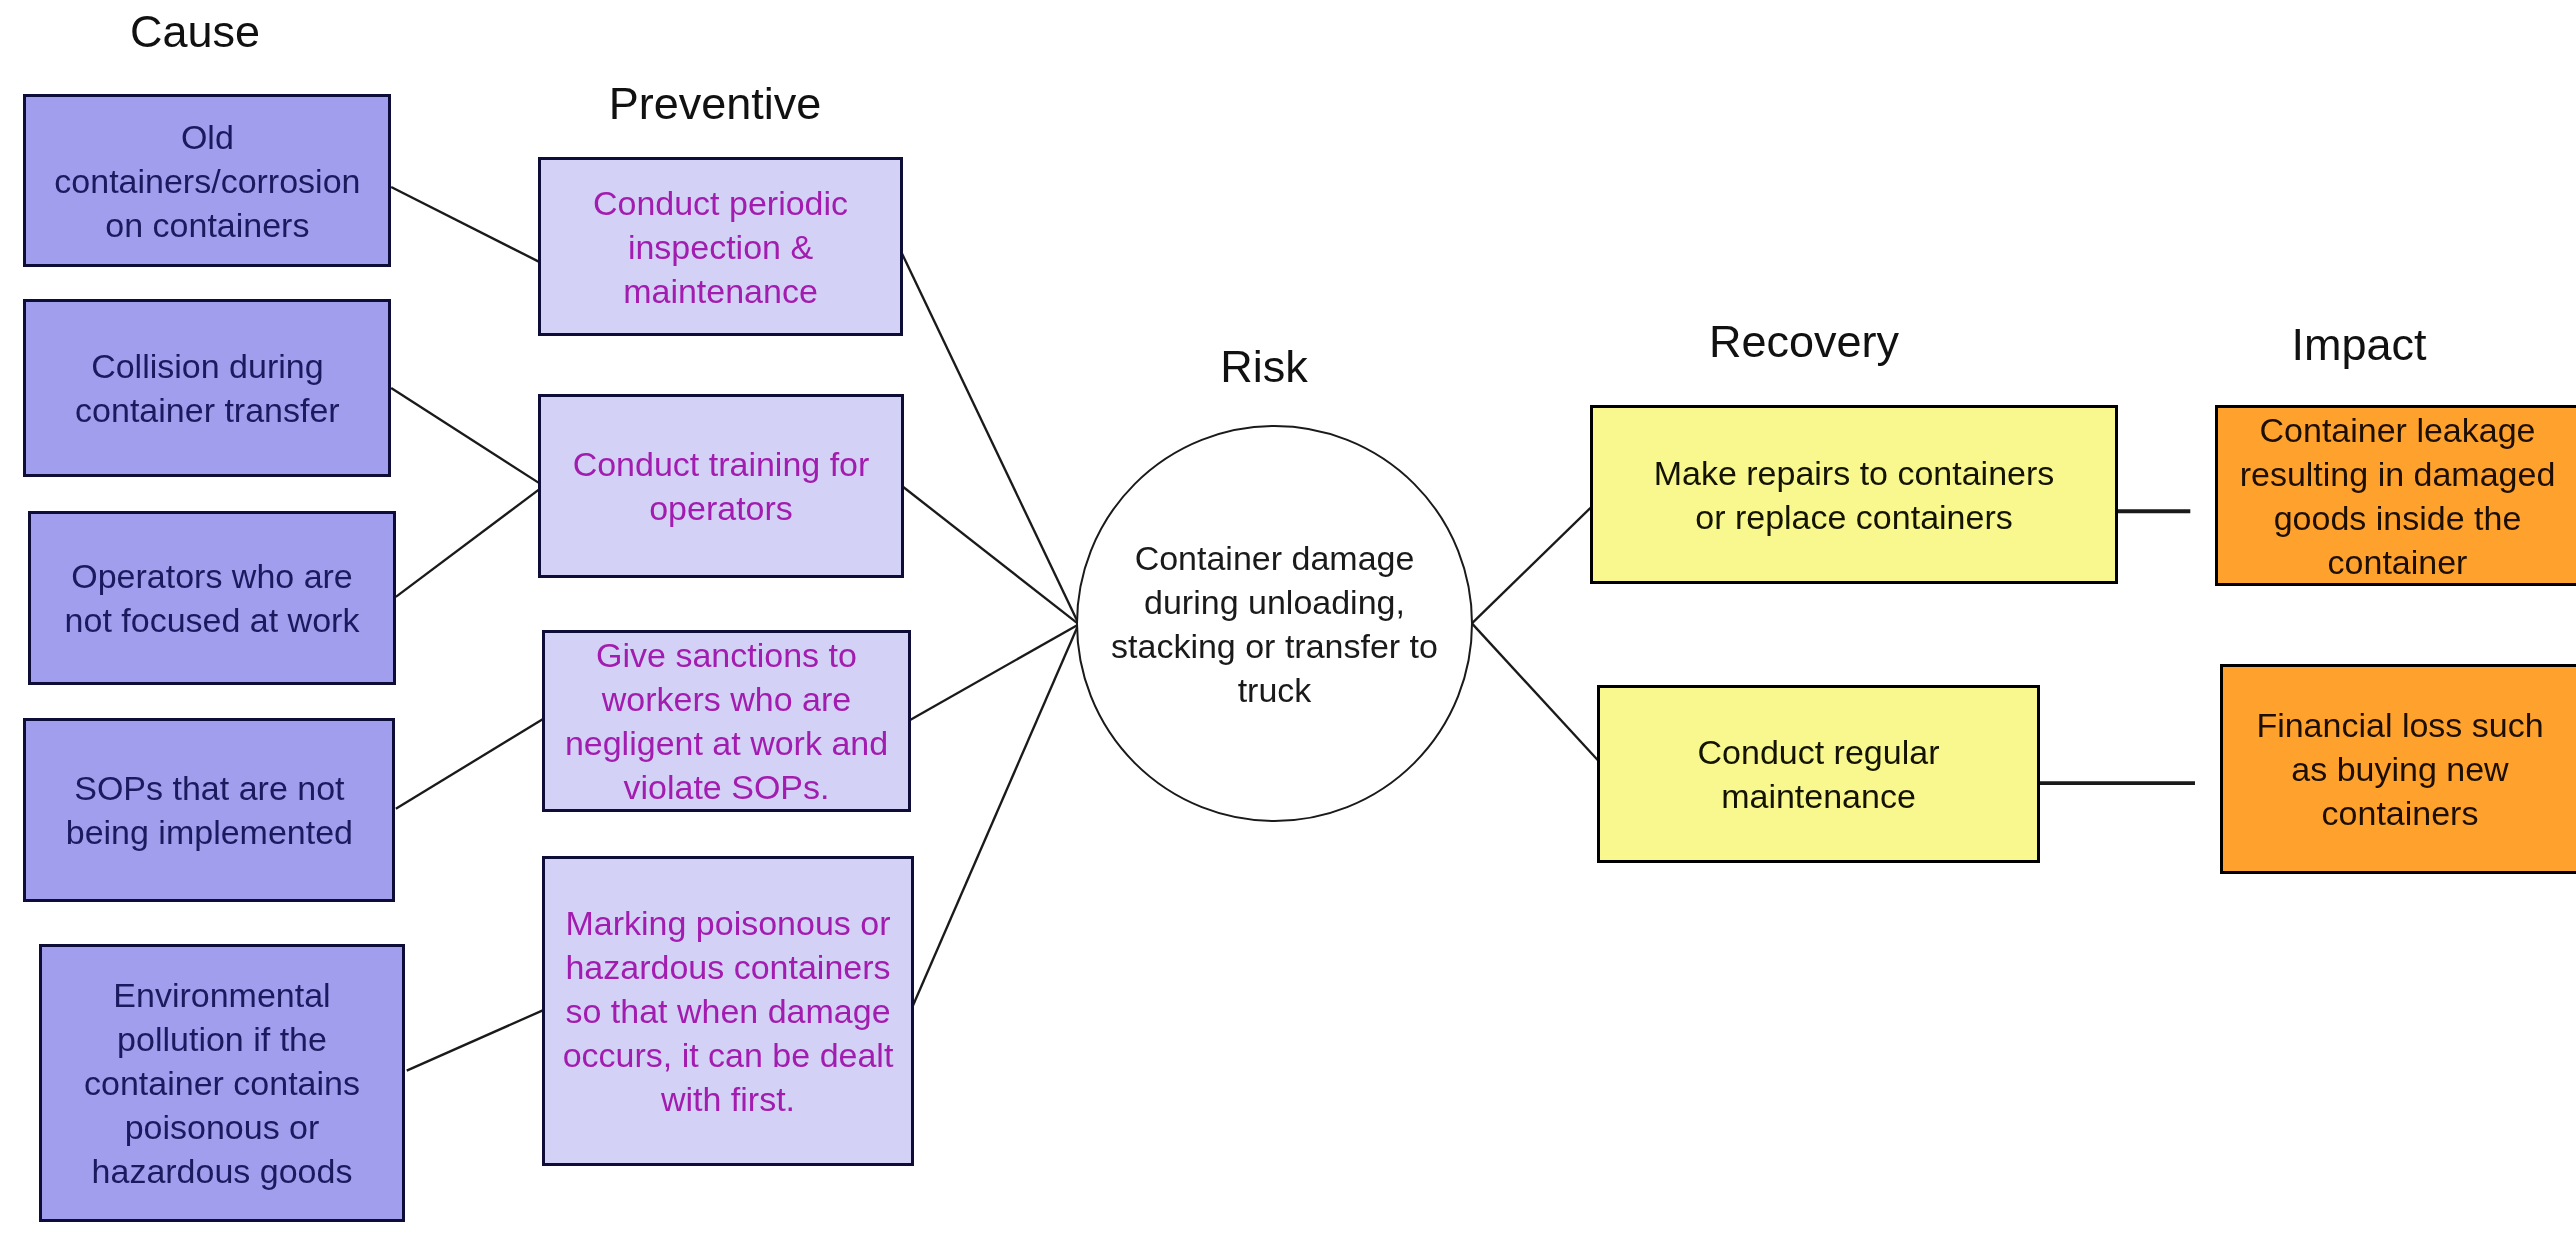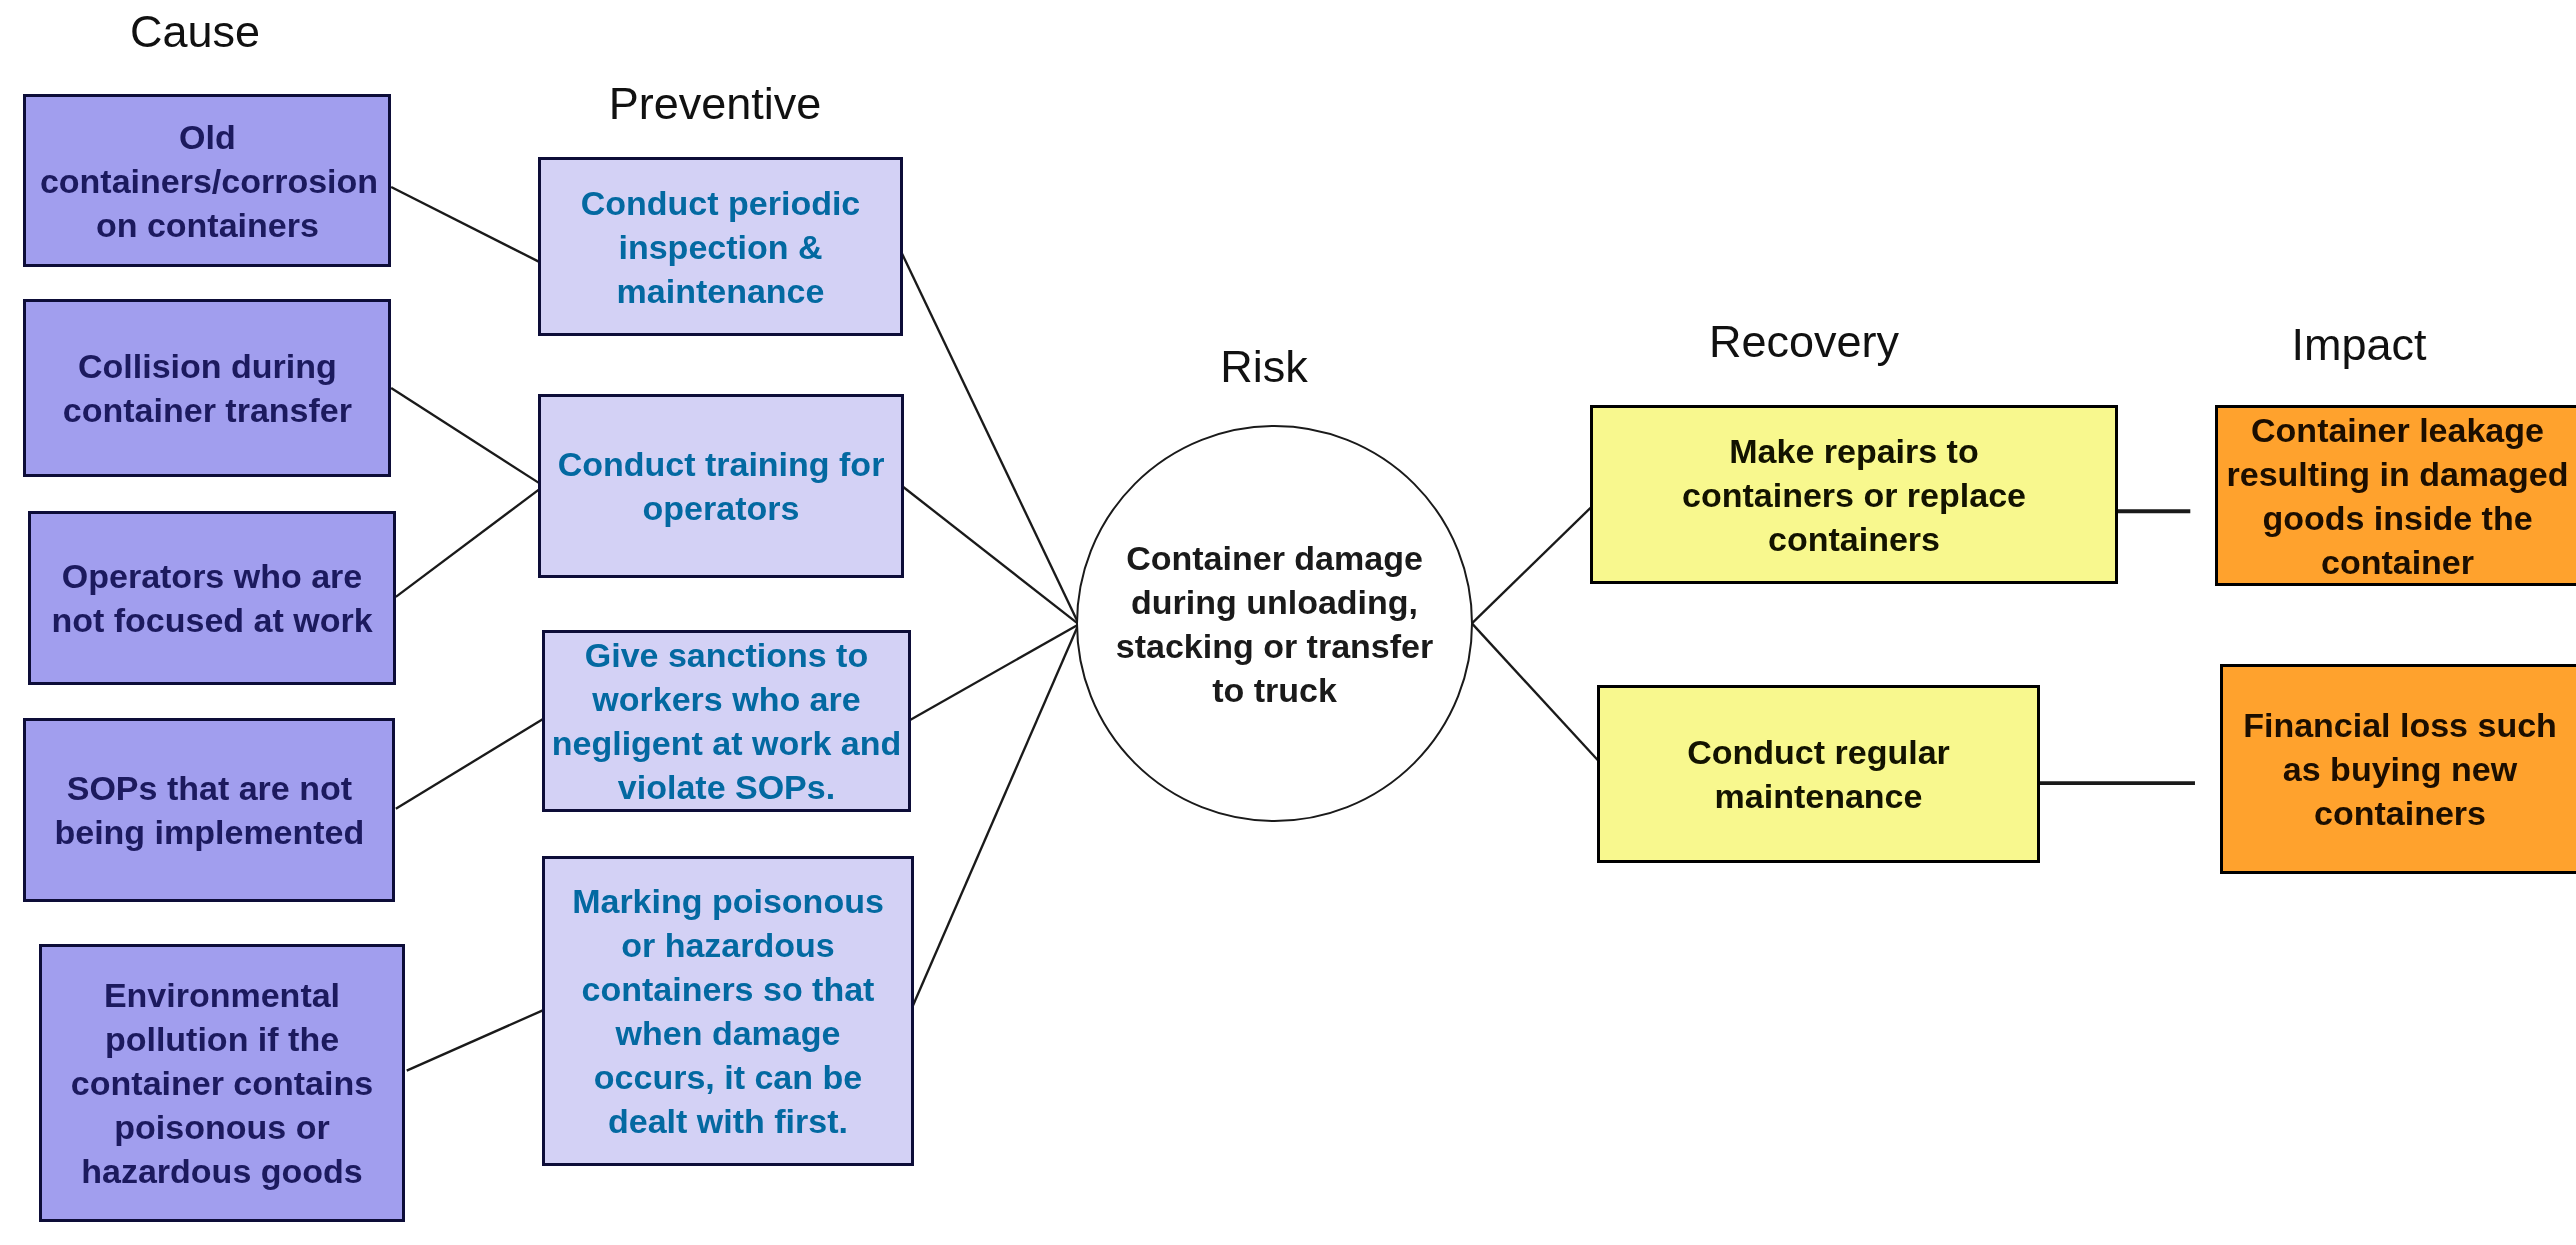--- a/index.html
+++ b/index.html
@@ -25,30 +25,30 @@
   }
   .node{
     position:absolute;
     display:flex;align-items:center;justify-content:center;
     text-align:center;
     box-sizing:border-box;
     font-size:34px;
     line-height:44px;
     padding:3.1px 6.2px;
   }
-  .node .lbl{display:inline-block;font-weight:bold;}
+  .node .lbl{display:inline-block;}
   .cause{
     background:#a19eee;
     border:3.9px solid #0d0d38;
     color:#1c1a5e;
   }
   .preventive{
     background:#d3d1f5;
     border:3.1px solid #0d0d38;
-    color:#0369a1;
+    color:#a21caf;
   }
   .risk-circle{
     background:#ffffff;
     border:2.3px solid #1a1a1a;
     border-radius:50%;
     color:#1a1a1a;
     padding:0 22px;
   }
   .recovery{
     background:#f8f88e;

